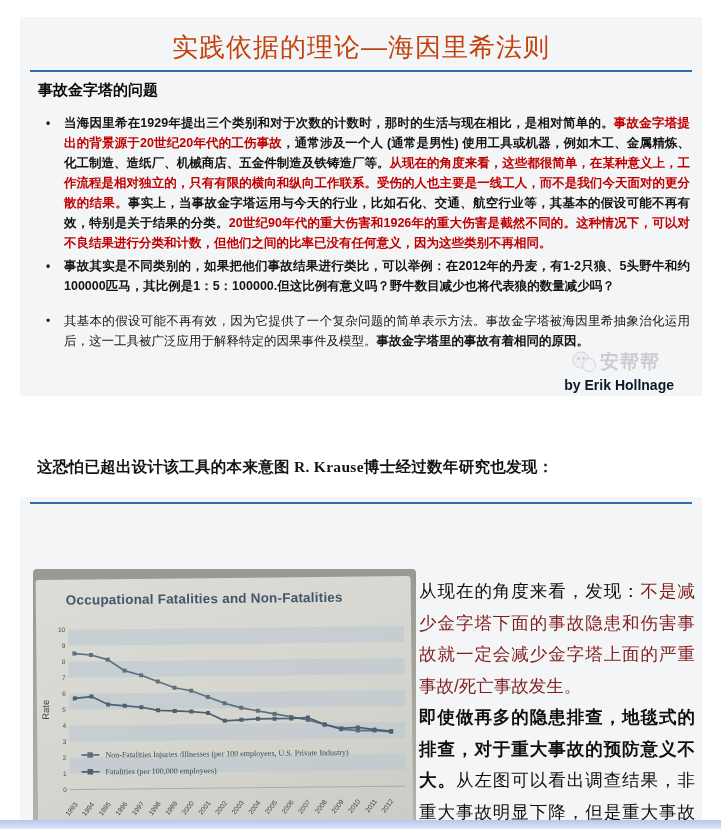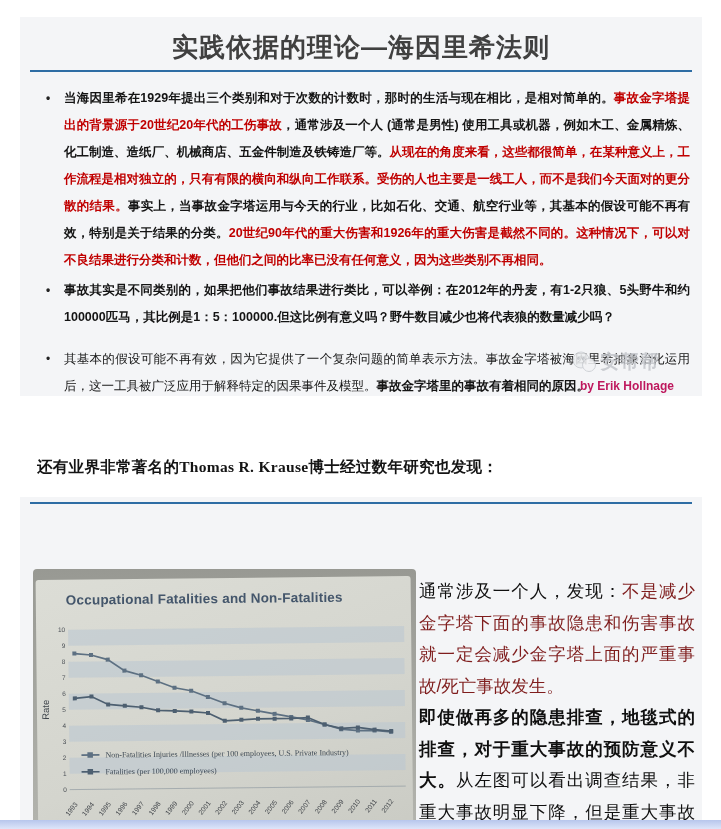--- a/index.html
+++ b/index.html
@@ -4,37 +4,37 @@
 <style>
   html,body{margin:0;padding:0;}
   body{
     width:721px;height:829px;position:relative;overflow:hidden;
     background:#ffffff;font-family:"Liberation Sans",sans-serif;color:#111;
   }
   .slide{position:absolute;left:20px;width:682px;background:#f4f5f7;}
   #slide1{top:17px;height:379px;}
   #slide2{top:497px;height:332px;}
   .slide-title{
-    text-align:center;font-weight:700;color:#404040;margin:0;
+    text-align:center;font-weight:400;color:#c2410c;margin:0;
     letter-spacing:1px;
   }
   #slide1 .slide-title{font-size:26px;padding-top:13px;}
   #slide2 .slide-title{font-size:27px;padding-top:15px;}
   .title-rule{height:0;border:none;border-top:2px solid #2e6da4;margin:5px 10px 0 10px;}
   .section-heading{font-size:15px;font-weight:700;margin:9px 0 0 18px;color:#0b0b0b;}
   ul.bullets{margin:13px 12px 0 24px;padding:0;list-style:none;}
   ul.bullets li{
-    position:relative;padding-left:20px;font-size:12.5px;line-height:27px;
+    position:relative;padding-left:20px;font-size:12.5px;line-height:20px;
     text-align:justify;font-weight:700;margin-bottom:3px;color:#141414;
   }
   ul.bullets li::before{content:"\2022";position:absolute;left:2px;top:0;font-size:12px;color:#222;}
   ul.bullets li.gap{margin-top:15px;}
   ul.bullets li.light{font-weight:400;}
   .byline{
-    position:absolute;right:28px;bottom:3px;font-size:12px;font-weight:700;color:#be185d;
+    position:absolute;right:28px;bottom:3px;font-size:14px;font-weight:700;color:#0f172a;
   }
   .watermark{
     position:absolute;right:42px;bottom:21px;display:flex;align-items:center;gap:2px;
     color:#c3c6cb;opacity:.85;font-size:19px;font-weight:700;letter-spacing:1px;
     pointer-events:none;
     justify-content:flex-end;
   }
   .watermark .wm-logo{width:26px;height:22px;}
   .mid-text{
     position:absolute;left:37px;top:441px;font-family:"Liberation Serif",serif;
@@ -69,38 +69,39 @@
     position:absolute;left:0;top:820px;width:721px;height:9px;
     background:linear-gradient(180deg,#b7c6ec,#dde5f9);
   }
 </style>
 </head>
 <body>
 
 <section class="slide" id="slide1">
   <h1 class="slide-title">实践依据的理论—海因里希法则</h1>
   <hr class="title-rule">
+  <h2 class="section-heading">事故金字塔的问题</h2>
   <ul class="bullets">
     <li><span>当海因里希在1929年提出三个类别和对于次数的计数时，那时的生活与现在相比，是相对简单的。</span><span style="color: rgb(192, 0, 0);">事故金字塔提出的背景源于20世纪20年代的工伤事故</span><span>，通常涉及一个人 (通常是男性) 使用工具或机器，例如木工、金属精炼、化工制造、造纸厂、机械商店、五金件制造及铁铸造厂等。</span><span style="color: rgb(192, 0, 0);">从现在的角度来看，这些都很简单，在某种意义上，工作流程是相对独立的，只有有限的横向和纵向工作联系。受伤的人也主要是一线工人，而不是我们今天面对的更分散的结果。</span><span>事实上，当事故金字塔运用与今天的行业，比如石化、交通、航空行业等，其基本的假设可能不再有效，特别是关于结果的分类。</span><span style="color: rgb(192, 0, 0);">20世纪90年代的重大伤害和1926年的重大伤害是截然不同的。这种情况下，可以对不良结果进行分类和计数，但他们之间的比率已没有任何意义，因为这些类别不再相同。</span></li>
     <li><span>事故其实是不同类别的，如果把他们事故结果进行类比，可以举例：在2012年的丹麦，有1-2只狼、5头野牛和约100000匹马，其比例是1：5：100000.但这比例有意义吗？野牛数目减少也将代表狼的数量减少吗？</span></li>
     <li class="gap light"><span>其基本的假设可能不再有效，因为它提供了一个复杂问题的简单表示方法。事故金字塔被海因里希抽象治化运用后，这一工具被广泛应用于解释特定的因果事件及模型。</span><span style="font-weight: 700;">事故金字塔里的事故有着相同的原因。</span></li>
   </ul>
   <div class="watermark">
     <svg class="wm-logo" viewBox="0 0 26 22">
       <circle cx="9" cy="9" r="8" fill="#eceef0" stroke="#c9ccd1" stroke-width="1"></circle>
       <circle cx="17" cy="14" r="6.5" fill="#f2f3f5" stroke="#c9ccd1" stroke-width="1"></circle>
       <circle cx="6.5" cy="7.5" r="1.4" fill="#c3c6cb"></circle>
       <circle cx="11.5" cy="7.5" r="1.4" fill="#c3c6cb"></circle>
     </svg>
     <span>安帮帮</span>
   </div>
   <div class="byline">by Erik Hollnage</div>
 </section>
 
-<p class="mid-text">还有业界非常著名的Thomas R. Krause博士经过数年研究也发现：</p>
+<p class="mid-text">这恐怕已超出设计该工具的本来意图 R. Krause博士经过数年研究也发现：</p>
 
 <section class="slide" id="slide2">
   <hr class="title-rule">
 
   <figure class="photo" style="margin:0">
     <div class="page">
       <div class="chart-title">Occupational Fatalities and Non-Fatalities</div>
       <svg id="chart-svg" class="chart-svg" width="370" height="208" viewBox="0 0 370 208">
           <rect x="30" y="12" width="336" height="16" fill="#bac7d2" opacity="0.55"></rect>
           <rect x="30" y="44" width="336" height="16" fill="#bac7d2" opacity="0.55"></rect>
@@ -187,18 +188,18 @@
           <text x="66" y="140.29999999999998" font-size="8" fill="#3c4854" font-family="&quot;Liberation Serif&quot;,serif">Non-Fatalities Injuries /Illnesses (per 100 employees, U.S. Private Industry)</text>
           <line x1="42" y1="154.4" x2="60" y2="154.4" stroke="#4d5f70" stroke-width="1.6"></line>
           <rect x="48" y="151.6" width="5.5" height="5.5" fill="#4d5f70"></rect>
           <text x="66" y="157.1" font-size="8" fill="#3c4854" font-family="&quot;Liberation Serif&quot;,serif">Fatalities (per 100,000 employees)</text>
         </svg>
       <div class="figure-caption">Figure 2</div>
     </div>
   </figure>
 
   <div class="right-text">
-    <p><span>通常涉及一个人，发现：</span><span style="color: #7f1d1d; font-weight: 400;">不是减少金字塔下面的事故隐患和伤害事故就一定会减少金字塔上面的严重事故/死亡事故发生。</span></p>
+    <p><span>从现在的角度来看，发现：</span><span style="color: #7f1d1d; font-weight: 400;">不是减少金字塔下面的事故隐患和伤害事故就一定会减少金字塔上面的严重事故/死亡事故发生。</span></p>
     <p><span style="font-weight: 700;">即使做再多的隐患排查，地毯式的排查，对于重大事故的预防意义不大。</span><span>从左图可以看出调查结果，非重大事故明显下降，但是重大事故趋于平缓。</span></p>
   </div>
 </section>
 
 <div class="bottom-strip"></div>
 
 </body></html>

